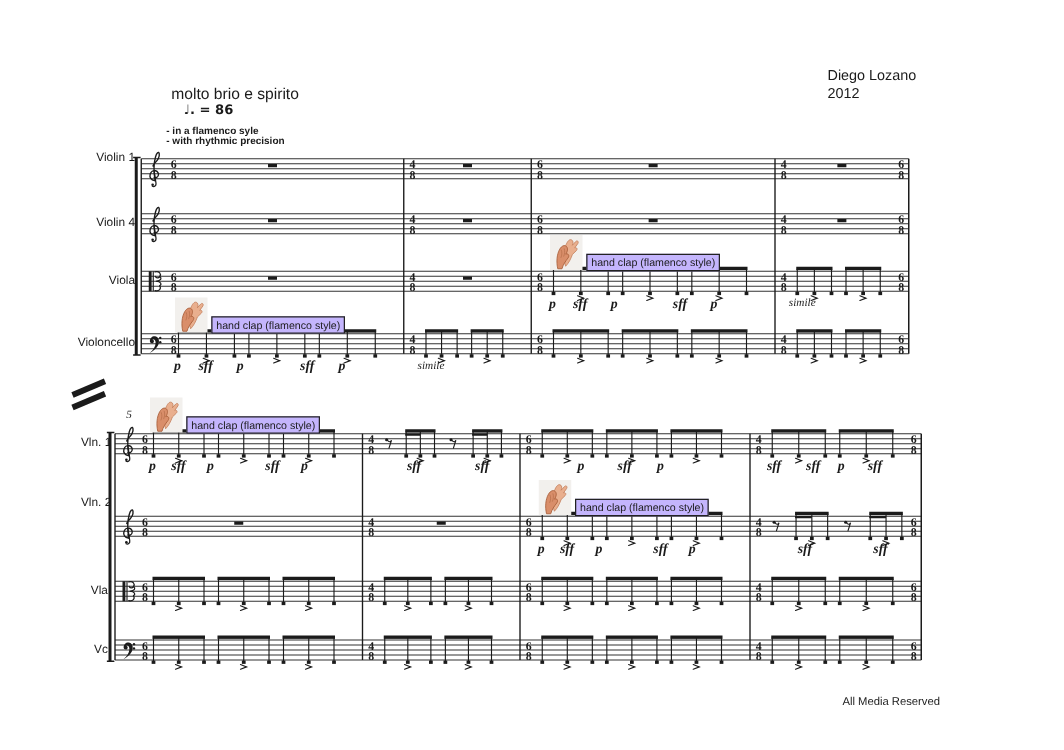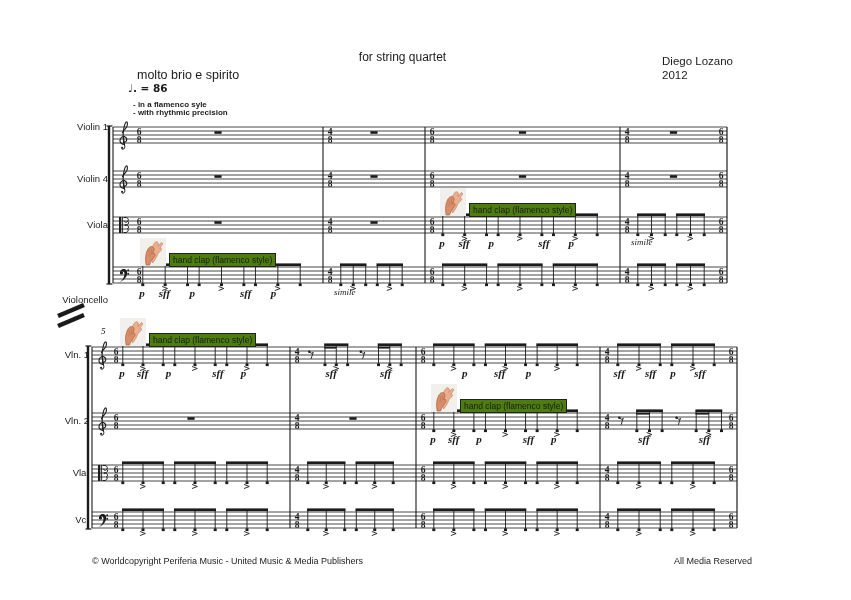--- a/index.html
+++ b/index.html
@@ -5,26 +5,26 @@
   html,body{margin:0;padding:0;background:#888;}
   .page{position:relative;width:851px;height:600px;background:#fff;
         font-family:"Liberation Sans",sans-serif;color:#1b1b1b;overflow:hidden;margin:0 auto;}
   #score-svg{position:absolute;left:0;top:0;}
   #overlay{position:absolute;left:0;top:0;width:851px;height:600px;pointer-events:none;}
   #overlay > div{position:absolute;white-space:nowrap;}
   .title{left:0;top:22px;width:805px;text-align:center;font-size:21px;font-weight:bold;letter-spacing:.2px;}
   .subtitle{left:0;top:50px;width:805px;text-align:center;font-size:12px;}
   .composer{right:118px;top:55px;font-size:11.5px;line-height:13.5px;}
   .tempo-marking{left:137px;top:68px;font-size:12.5px;font-weight:normal;}
-  .metronome{left:128px;top:82px;font-size:10.5px;font-weight:bold;font-family:"DejaVu Sans",sans-serif;}
+  .metronome{left:147px;top:82px;font-size:10.5px;font-weight:bold;font-family:"DejaVu Sans",sans-serif;}
   .perf-note{left:133px;font-size:8px;font-weight:bold;text-align:right;}
   .staff-label{font-size:9.5px;text-align:right;width:80px;}
   .dyn{font-family:"Liberation Serif",serif;font-style:italic;font-weight:bold;font-size:11px;width:30px;text-align:center;}
   .simile{font-family:"Liberation Serif",serif;font-style:italic;font-size:9px;}
-  .clap-label{font-size:8.5px;border:1px solid #222;background:#4d7c0f;padding:0 3px;height:12px;line-height:12px;}
+  .clap-label{font-size:8.5px;border:1px solid #222;background:#c4b5fd;padding:0 3px;height:12px;line-height:12px;}
   .measure-number{font-family:"Liberation Serif",serif;font-style:italic;font-size:9px;}
   .footer-left{left:92px;top:556px;font-size:9px;}
   .footer-right{right:99px;top:556px;font-size:9px;}
 </style>
 </head>
 <body>
 
 <div class="page">
   <svg id="score-svg" width="851" height="600">
       <g>
@@ -926,51 +926,49 @@
             <rect x="712.6999999999999" y="528.4" width="3" height="2.7" fill="#1b1b1b"></rect>
           </g>
         </g>
         <g>
           <line x1="58" y1="326" x2="84" y2="315" stroke="#1b1b1b" stroke-width="4.6"></line>
           <line x1="58" y1="316" x2="84" y2="305" stroke="#1b1b1b" stroke-width="4.6"></line>
         </g>
       </g>
     </svg>
   <div id="overlay">
-    <div class="subtitle">for string quartet</div>
     <div class="composer">
       <div>Diego Lozano</div>
       <div>2012</div>
     </div>
     <div class="tempo-marking">molto brio e spirito</div>
     <div class="metronome">♩. = 86</div>
     <div class="perf-note" style="top:100px">- in a flamenco syle</div>
     <div class="perf-note" style="top:108px">- with rhythmic precision</div>
-    <div class="footer-left">© Worldcopyright Periferia Music - United Music &amp; Media Publishers</div>
     <div class="footer-right">All Media Reserved</div>
   <div class="staff-label" style="left: 28px; top: 121px;">Violin 1</div>
       <div class="staff-label" style="left: 28px; top: 173px;">Violin 4</div>
       <div class="staff-label" style="left: 28px; top: 219px;">Viola</div>
-      <div class="staff-label" style="left: 28px; top: 269px; margin-top: 25px;">Violoncello</div>
+      <div class="staff-label" style="left: 28px; top: 269px;">Violoncello</div>
       <div class="clap-label" style="left: 469px; top: 203px;">hand clap (flamenco style)</div>
       <div class="dyn" style="left: 427px; top: 236.5px;">p</div>
       <div class="dyn" style="left: 449.1px; top: 236.5px;">sff</div>
       <div class="dyn" style="left: 476.3px; top: 236.5px;">p</div>
       <div class="dyn" style="left: 529px; top: 236.5px;">sff</div>
       <div class="dyn" style="left: 556.2px; top: 236.5px;">p</div>
       <div class="simile" style="left: 631px; top: 236.5px;">simile</div>
       <div class="clap-label" style="left: 169px; top: 253px;">hand clap (flamenco style)</div>
       <div class="dyn" style="left: 127px; top: 286.5px;">p</div>
       <div class="dyn" style="left: 149.49px; top: 286.5px;">sff</div>
       <div class="dyn" style="left: 177.17px; top: 286.5px;">p</div>
       <div class="dyn" style="left: 230.8px; top: 286.5px;">sff</div>
       <div class="dyn" style="left: 258.48px; top: 286.5px;">p</div>
       <div class="simile" style="left: 334px; top: 286.5px;">simile</div>
       <div class="staff-label" style="left: 9px; top: 349px;">Vln. 1</div>
-      <div class="staff-label" style="left: 9px; top: 415px;">Vln. 2</div>
+      <div class="staff-label" style="left: 9px; top: 397px;">Vln. 2</div>
       <div class="staff-label" style="left: 9px; top: 467px;">Vla.</div>
       <div class="staff-label" style="left: 9px; top: 514px;">Vc.</div>
       <div class="clap-label" style="left: 149px; top: 333px;">hand clap (flamenco style)</div>
       <div class="dyn" style="left: 107px; top: 366.5px;">p</div>
       <div class="dyn" style="left: 127.8px; top: 366.5px;">sff</div>
       <div class="dyn" style="left: 153.4px; top: 366.5px;">p</div>
       <div class="dyn" style="left: 203px; top: 366.5px;">sff</div>
       <div class="dyn" style="left: 228.6px; top: 366.5px;">p</div>
       <div class="dyn" style="left: 316.24px; top: 366.5px;">sff</div>
       <div class="dyn" style="left: 370.78px; top: 366.5px;">sff</div>

